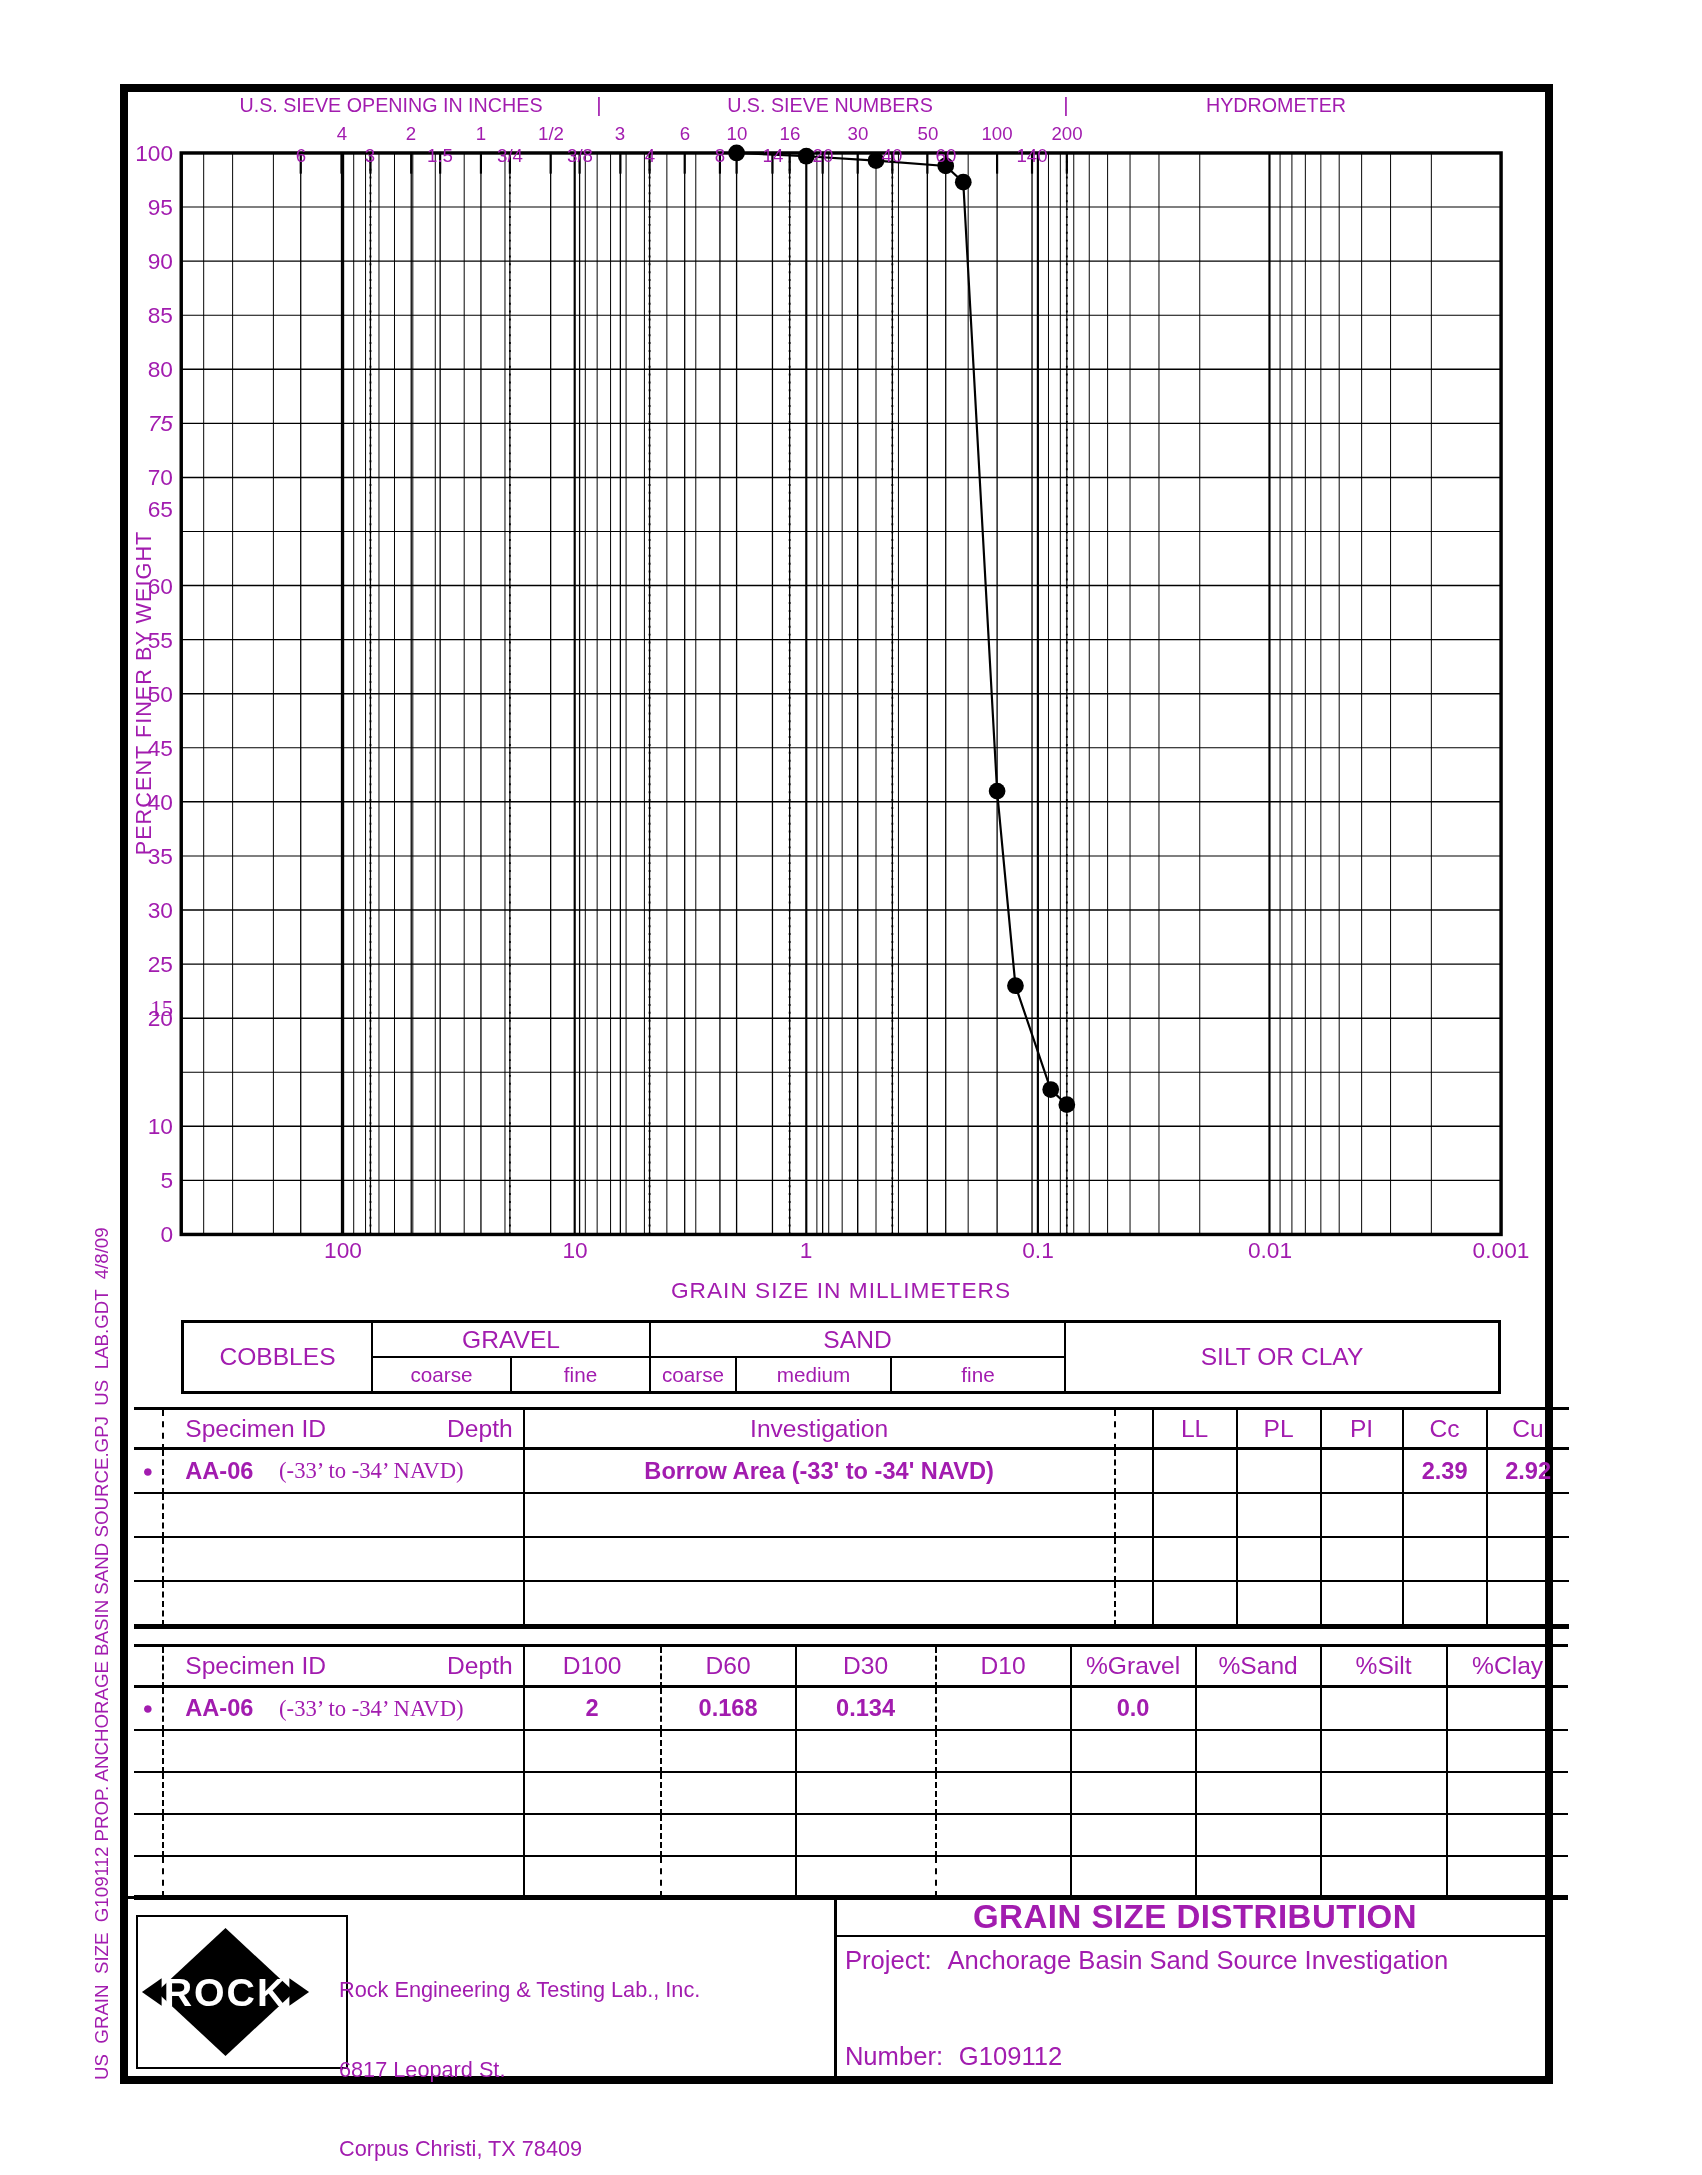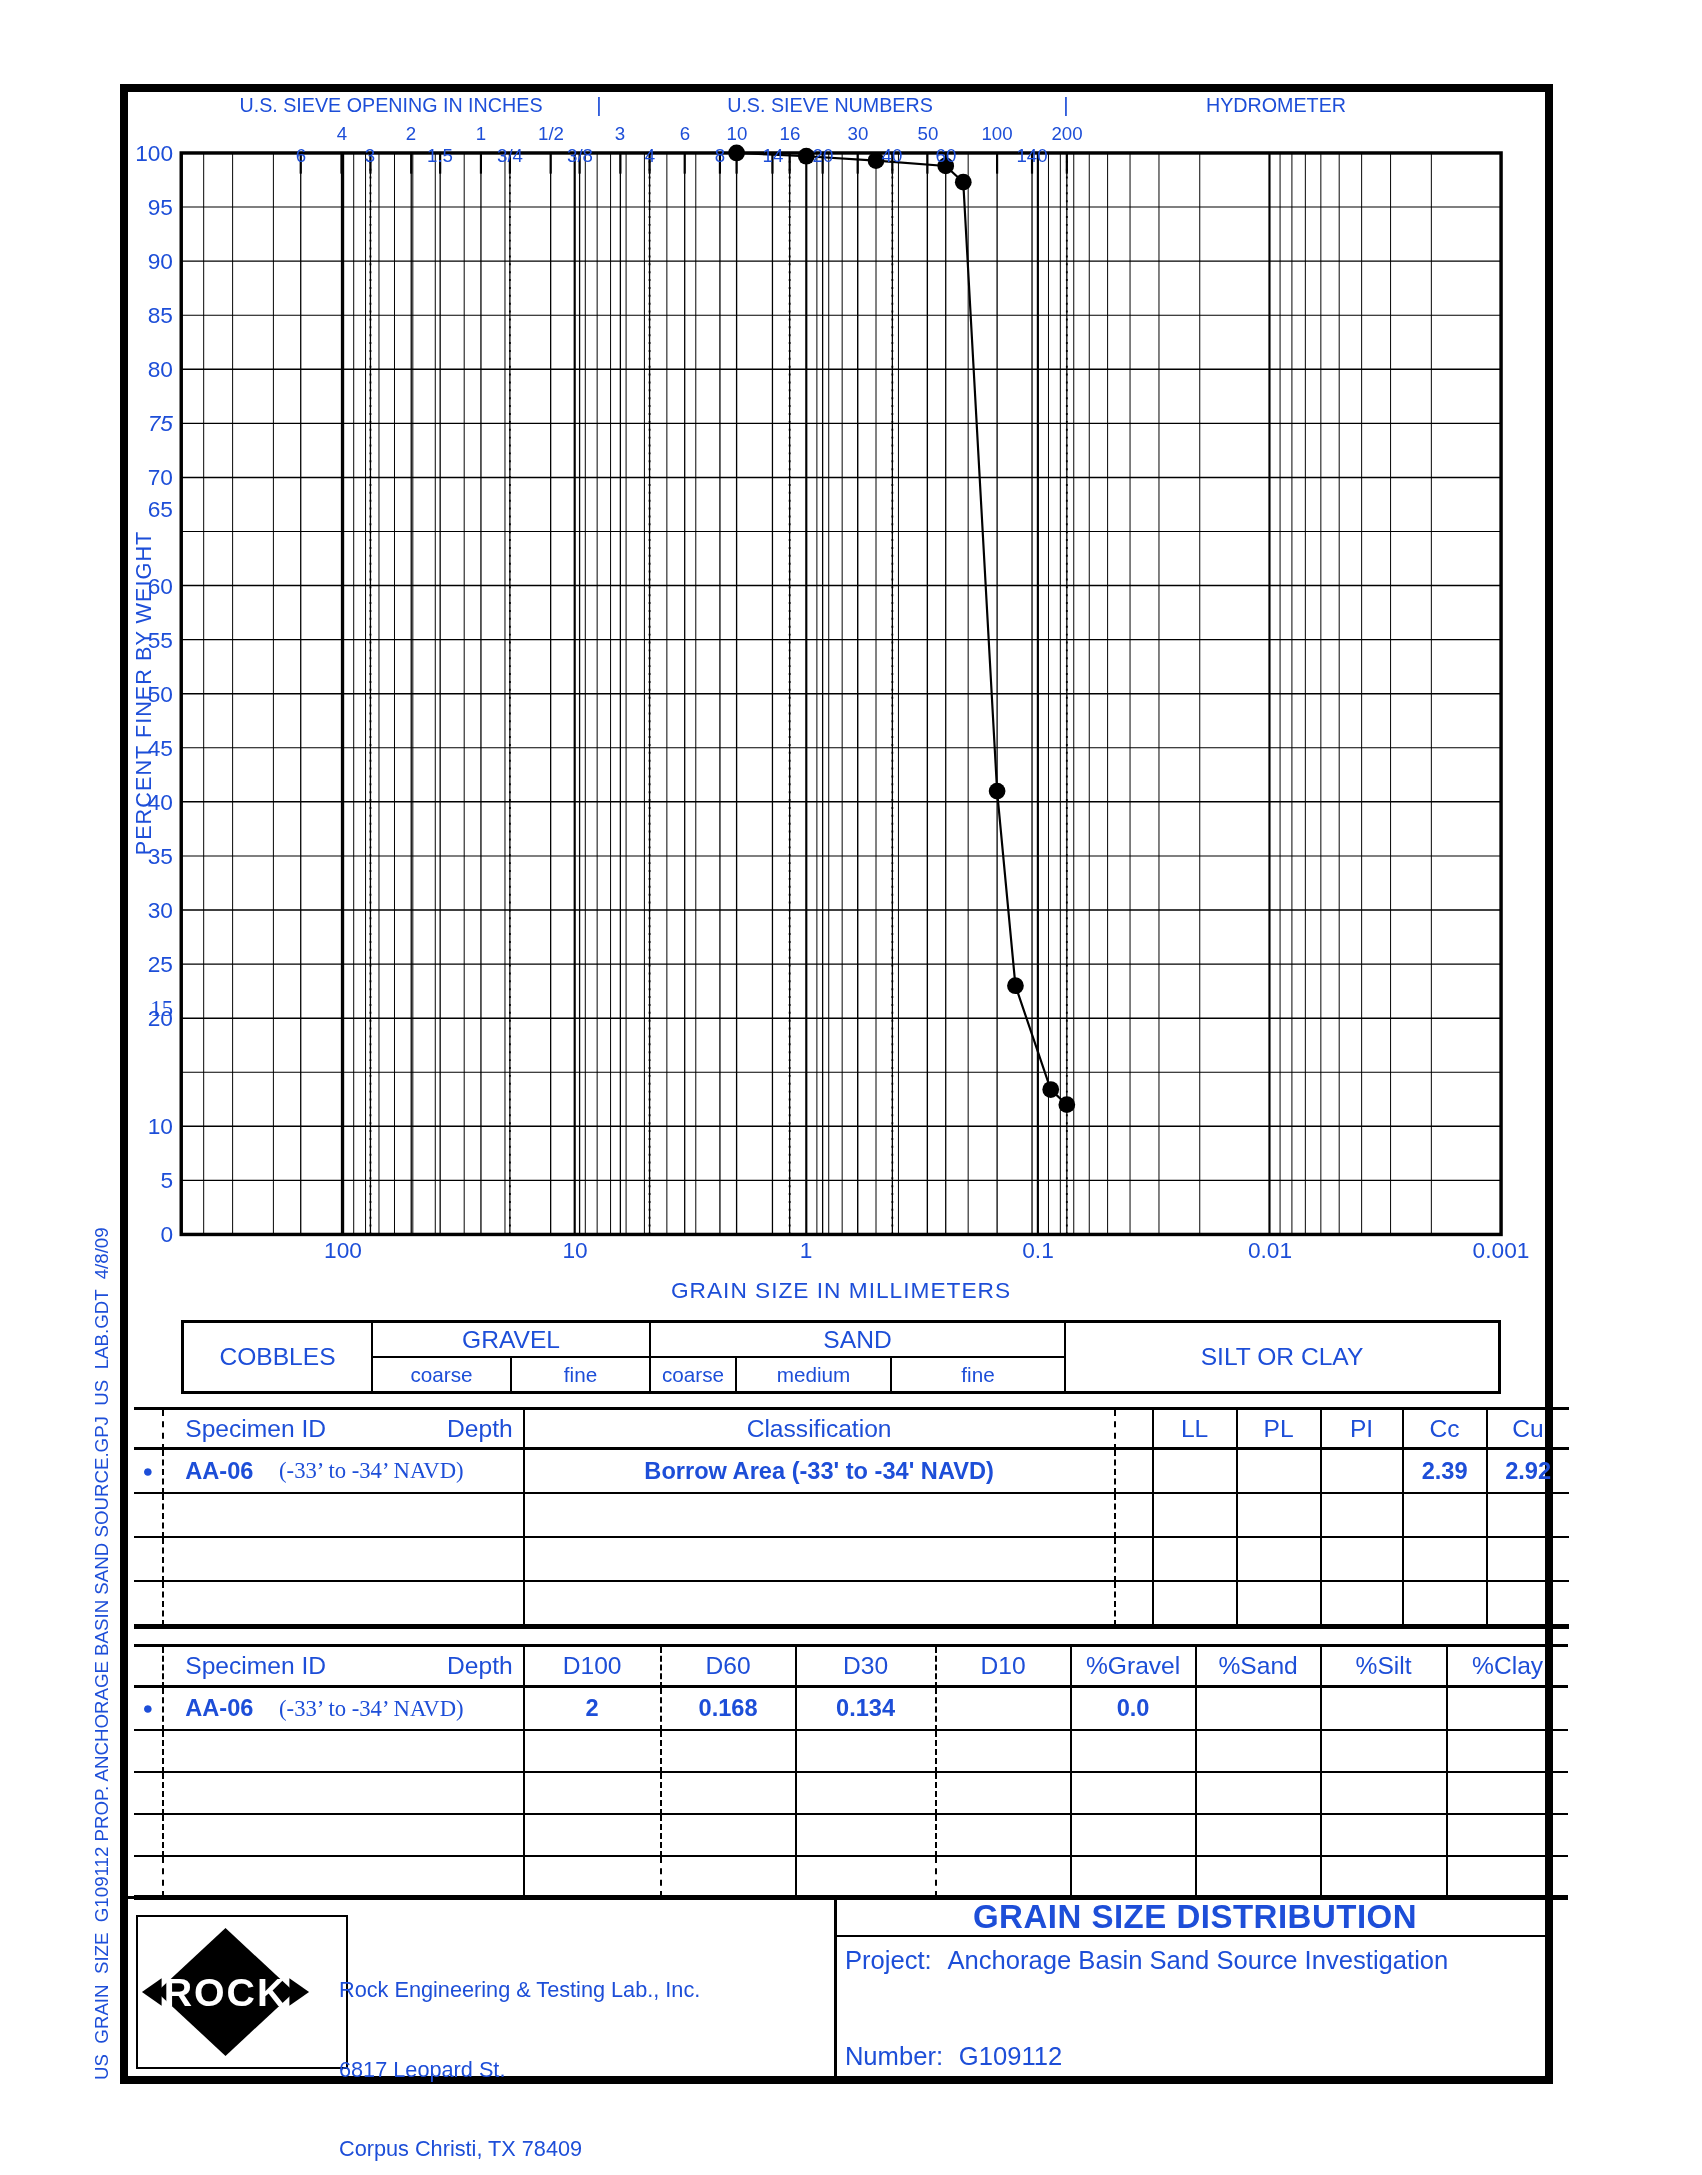--- a/index.html
+++ b/index.html
@@ -1,17 +1,17 @@
 <!DOCTYPE html>
 <html><head>
 <meta charset="utf-8">
 <style>
   html,body{margin:0;padding:0;background:#e8e8e8;}
   .page{position:relative;width:1702px;height:2175px;background:#ffffff;overflow:hidden;
-        font-family:"Liberation Sans", sans-serif;color:#1d4ed8;}
+        font-family:"Liberation Sans", sans-serif;color:#a21caf;}
   .doc-frame{position:absolute;left:120px;top:84px;width:1433px;height:2000px;
              border:8.9px solid #000;box-sizing:border-box;}
   
   .scale-title{position:absolute;font-size:19.7px;transform:translateX(-50%);white-space:nowrap;}
   .t-inches{left:391px;top:94px;}
   .t-numbers{left:830px;top:94px;}
   .t-hydro{left:1276px;top:94px;}
   .scale-sep{position:absolute;font-size:20.7px;transform:translateX(-50%);}
   .sep1{left:599px;top:93px;}
   .sep2{left:1066px;top:93px;}
@@ -320,21 +320,21 @@
         </colgroup>
         <thead>
           <tr style="height: 40px;">
             <th class="c-bullet"></th>
             <th>
               <div class="idd-head">
                 <span>Specimen ID</span>
                 <span>Depth</span>
               </div>
             </th>
-            <th class="dash-r cell-center">Classification</th>
+            <th class="dash-r cell-center">Investigation</th>
             <th></th>
             <th class="cell-center">LL</th>
             <th class="cell-center">PL</th>
             <th class="cell-center">PI</th>
             <th class="cell-center">Cc</th>
             <th class="last cell-center">Cu</th>
           </tr>
         </thead>
         <tbody>
           <tr style="height: 44px;">

